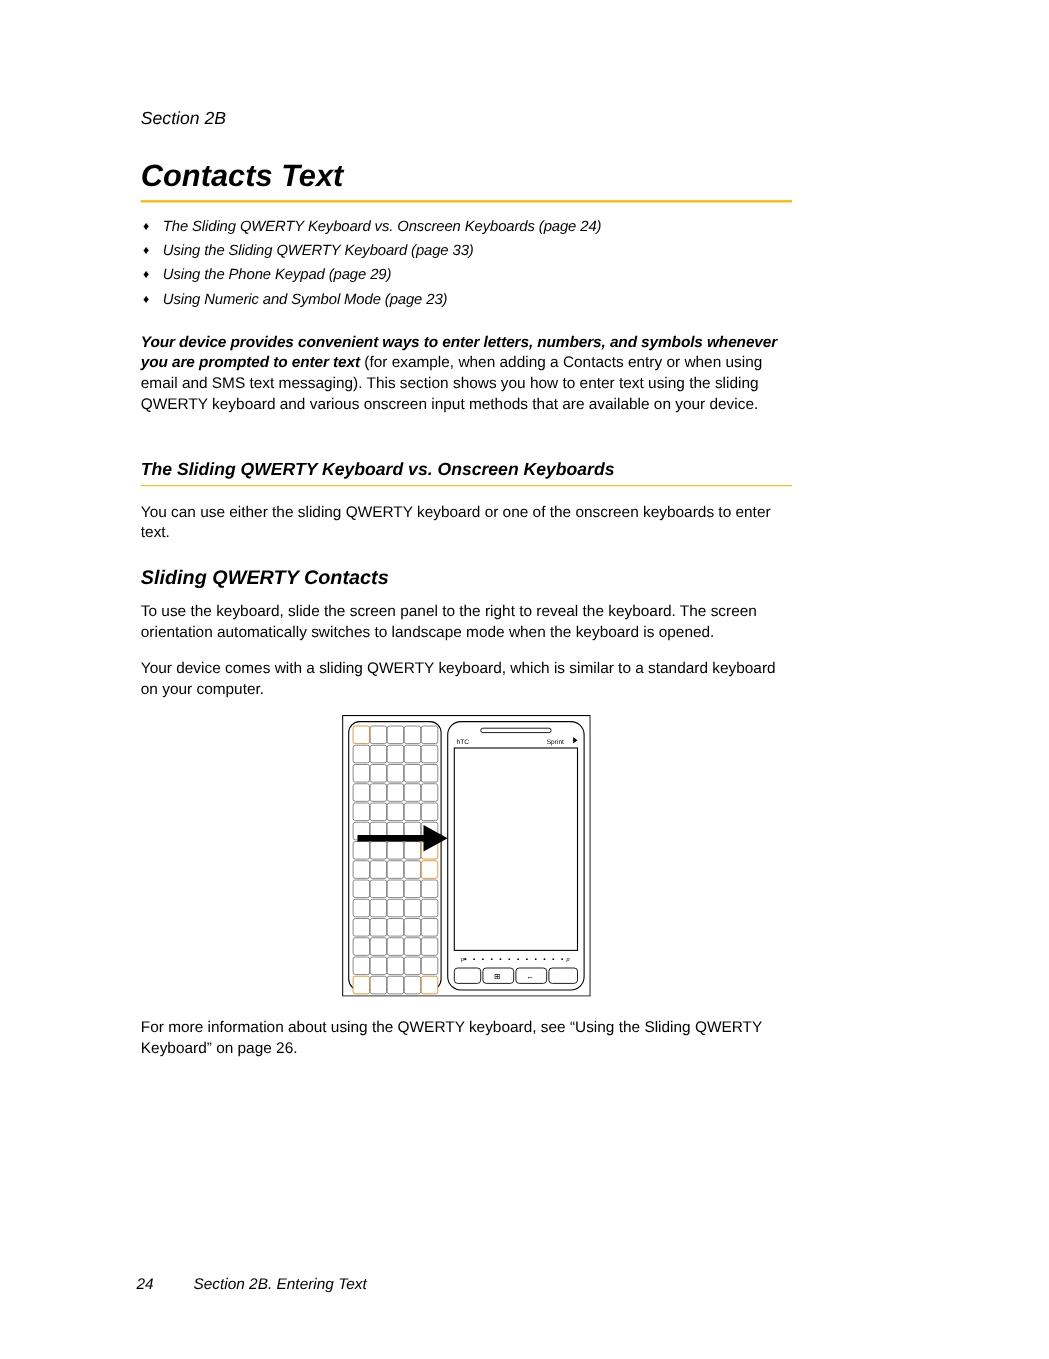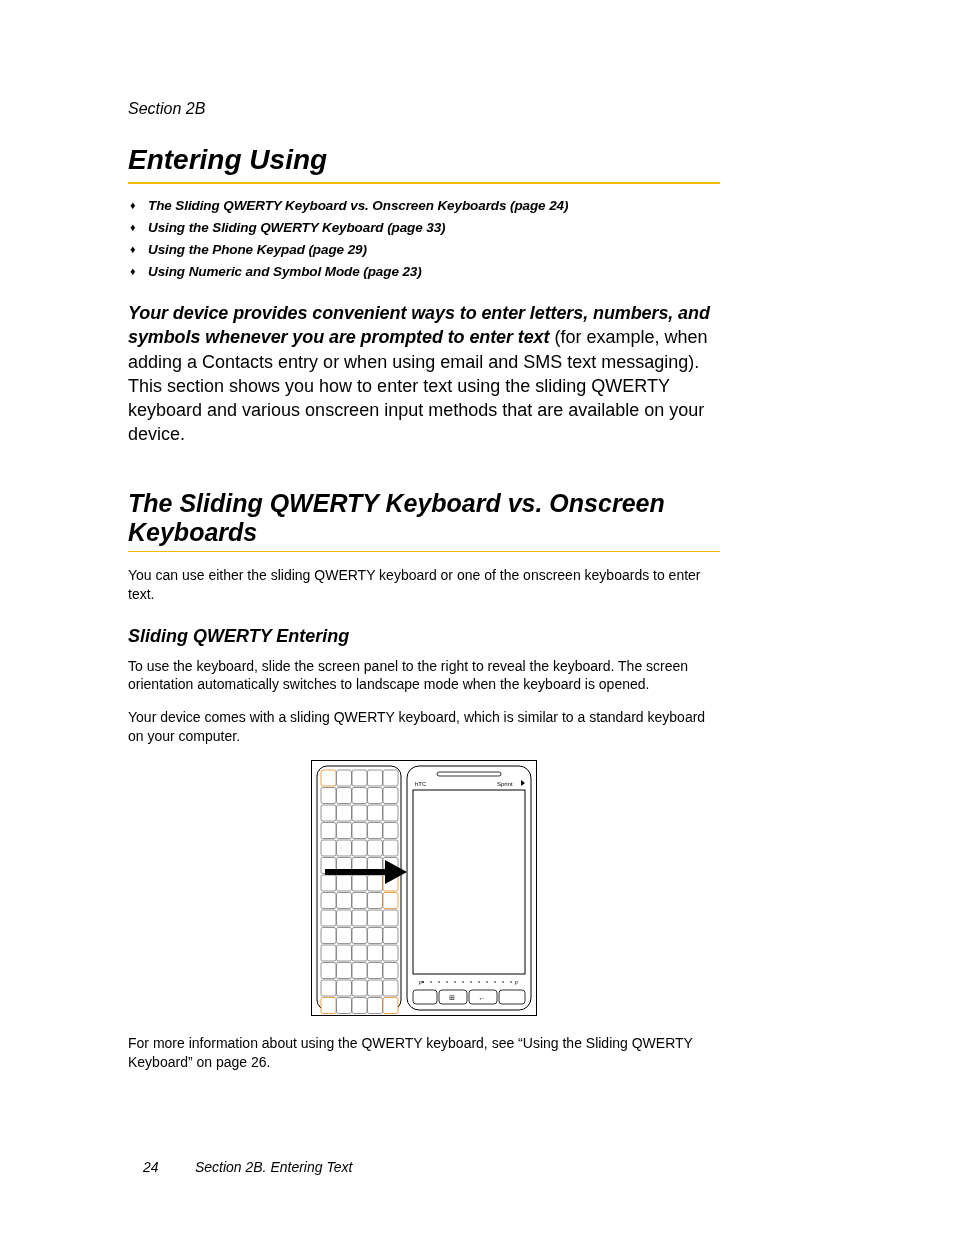--- a/index.html
+++ b/index.html
@@ -40,106 +40,106 @@
     border-top: 1px solid #f6b800;
     margin: 4px 0 14px 0;
   }
   ul.toc {
     list-style: none;
     padding: 0 0 0 20px;
     margin: 0 0 22px 0;
   }
   ul.toc li {
     font-style: italic;
-    font-weight: bold;
+    font-weight: normal;
     font-size: 13.5px;
     margin: 0 0 7px 0;
     letter-spacing: -0.1px;
   }
   ul.toc li::before {
     content: "\2666";
     font-style: normal;
     font-weight: normal;
     display: inline-block;
     width: 18px;
     margin-left: -18px;
     font-size: 11px;
     position: relative;
     top: -1px;
   }
   .intro {
-    font-size: 18px;
+    font-size: 14px;
     line-height: 1.35;
     margin-bottom: 42px;
   }
   .intro .lead {
     font-style: italic;
     font-weight: bold;
     letter-spacing: -0.1px;
   }
   .h2 {
     font-style: italic;
-    font-size: 25px;
+    font-size: 16px;
     margin: 0 0 2px 0;
   }
   .h3 {
     font-style: italic;
     font-size: 18px;
     margin: 22px 0 10px 0;
   }
   p.body {
     font-size: 14px;
     line-height: 1.35;
     margin: 0 0 14px 0;
   }
   .figure {
     margin: 14px auto 18px auto;
     width: 226px;
   }
   .figure svg { display: block; }
   .footer {
     position: absolute;
-    left: 143px;
+    left: 124px;
     bottom: 60px;
     font-style: italic;
     font-size: 14px;
   }
   .footer .pg {
     font-weight: normal;
     display: inline-block;
     width: 48px;
   }
 </style>
 </head>
 <body>
 
 <div class="page">
 
   <div class="section-label">Section 2B</div>
 
-  <h1 class="page-title">Entering Using</h1>
+  <h1 class="page-title">Contacts Text</h1>
   <hr class="rule">
 
   <ul class="toc">
     <li>The Sliding QWERTY Keyboard vs. Onscreen Keyboards (page 24)</li>
     <li>Using the Sliding QWERTY Keyboard (page 33)</li>
     <li>Using the Phone Keypad (page 29)</li>
     <li>Using Numeric and Symbol Mode (page 23)</li>
   </ul>
 
   <p class="intro">
     <span class="lead">Your device provides convenient ways to enter letters, numbers, and symbols whenever you are prompted to enter text</span><span> (for example, when adding a Contacts entry or when using email and SMS text messaging). This section shows you how to enter text using the sliding QWERTY keyboard and various onscreen input methods that are available on your device.</span>
   </p>
 
   <h2 class="h2">The Sliding QWERTY Keyboard vs. Onscreen Keyboards</h2>
   <hr class="rule-thin">
 
   <p class="body">You can use either the sliding QWERTY keyboard or one of the onscreen keyboards to enter text.</p>
 
-  <h3 class="h3">Sliding QWERTY Entering</h3>
+  <h3 class="h3">Sliding QWERTY Contacts</h3>
 
   <p class="body">To use the keyboard, slide the screen panel to the right to reveal the keyboard. The screen orientation automatically switches to landscape mode when the keyboard is opened.</p>
   <p class="body">Your device comes with a sliding QWERTY keyboard, which is similar to a standard keyboard on your computer.</p>
 
   <div class="figure">
     <svg viewBox="0 0 226 256" width="226" height="256" xmlns="http://www.w3.org/2000/svg">
 
       <rect x="0.5" y="0.5" width="225" height="255" fill="#fff" stroke="#000" stroke-width="1"></rect>
 
       <g>

